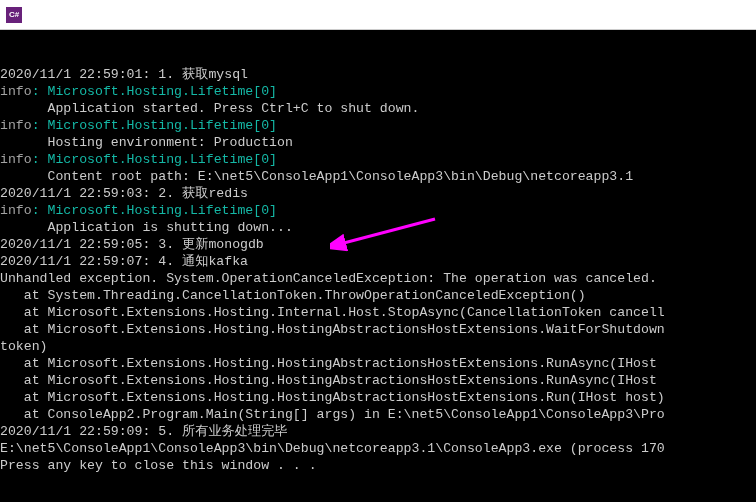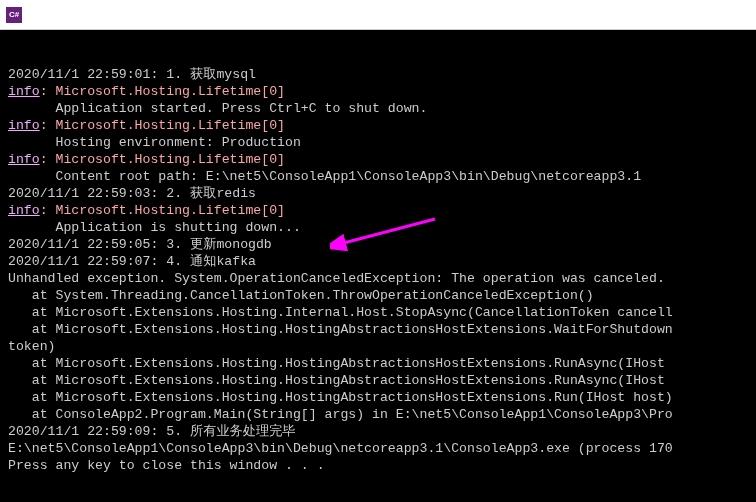--- a/index.html
+++ b/index.html
@@ -32,30 +32,30 @@
       color: #fff;
       font-size: 8px;
       font-weight: bold;
       font-family: sans-serif;
     }
     .console {
       background: #000;
       color: #ccc;
       width: 756px;
       height: 472px;
-      padding: 2px 8px;
+      padding: 2px 0;
       font-size: 13.2px;
       line-height: 17px;
       white-space: pre;
       overflow: hidden;
       position: relative;
     }
     .line { white-space: pre; }
-    .info { color: #f0abfc; text-decoration: underline; }
-    .white { color: #fca5a5; }
+    .info { color: #a3a3a3; }
+    .white { color: #14b8a6; }
     .arrow {
       position: absolute;
       left: 330px;
       top: 184px;
       pointer-events: none;
     }
   </style>
 </head>
 <body>
 

